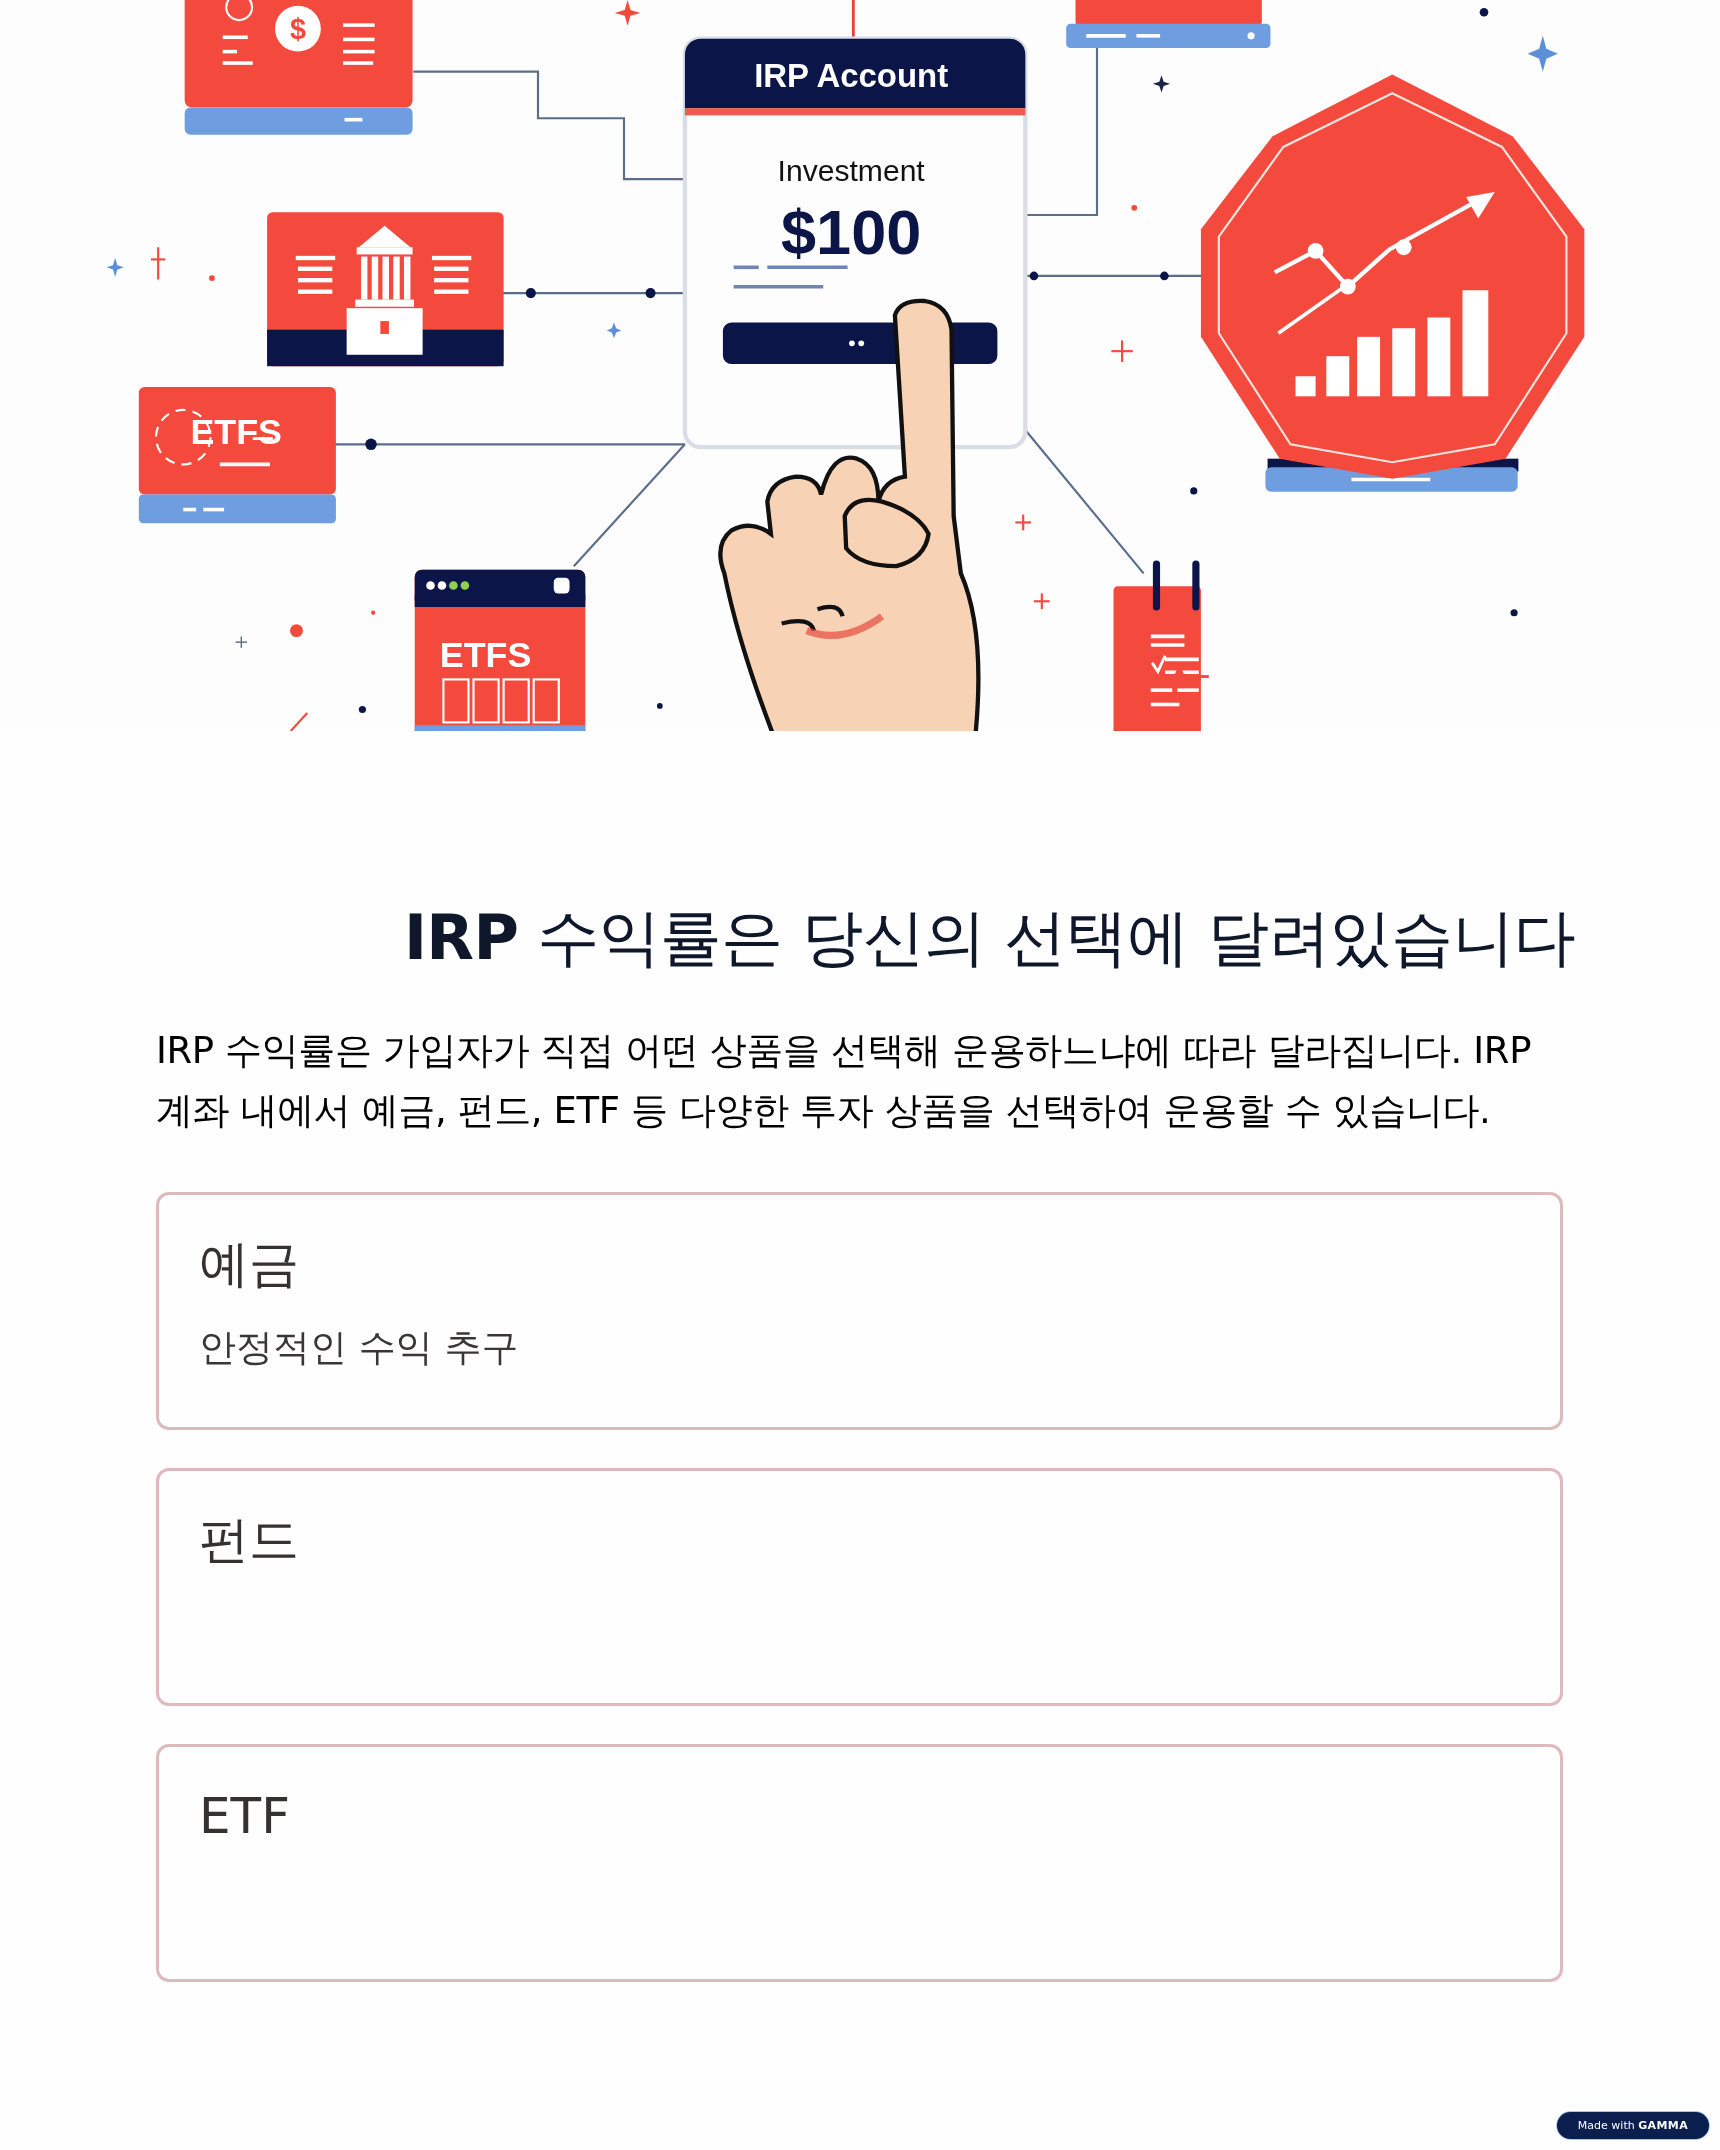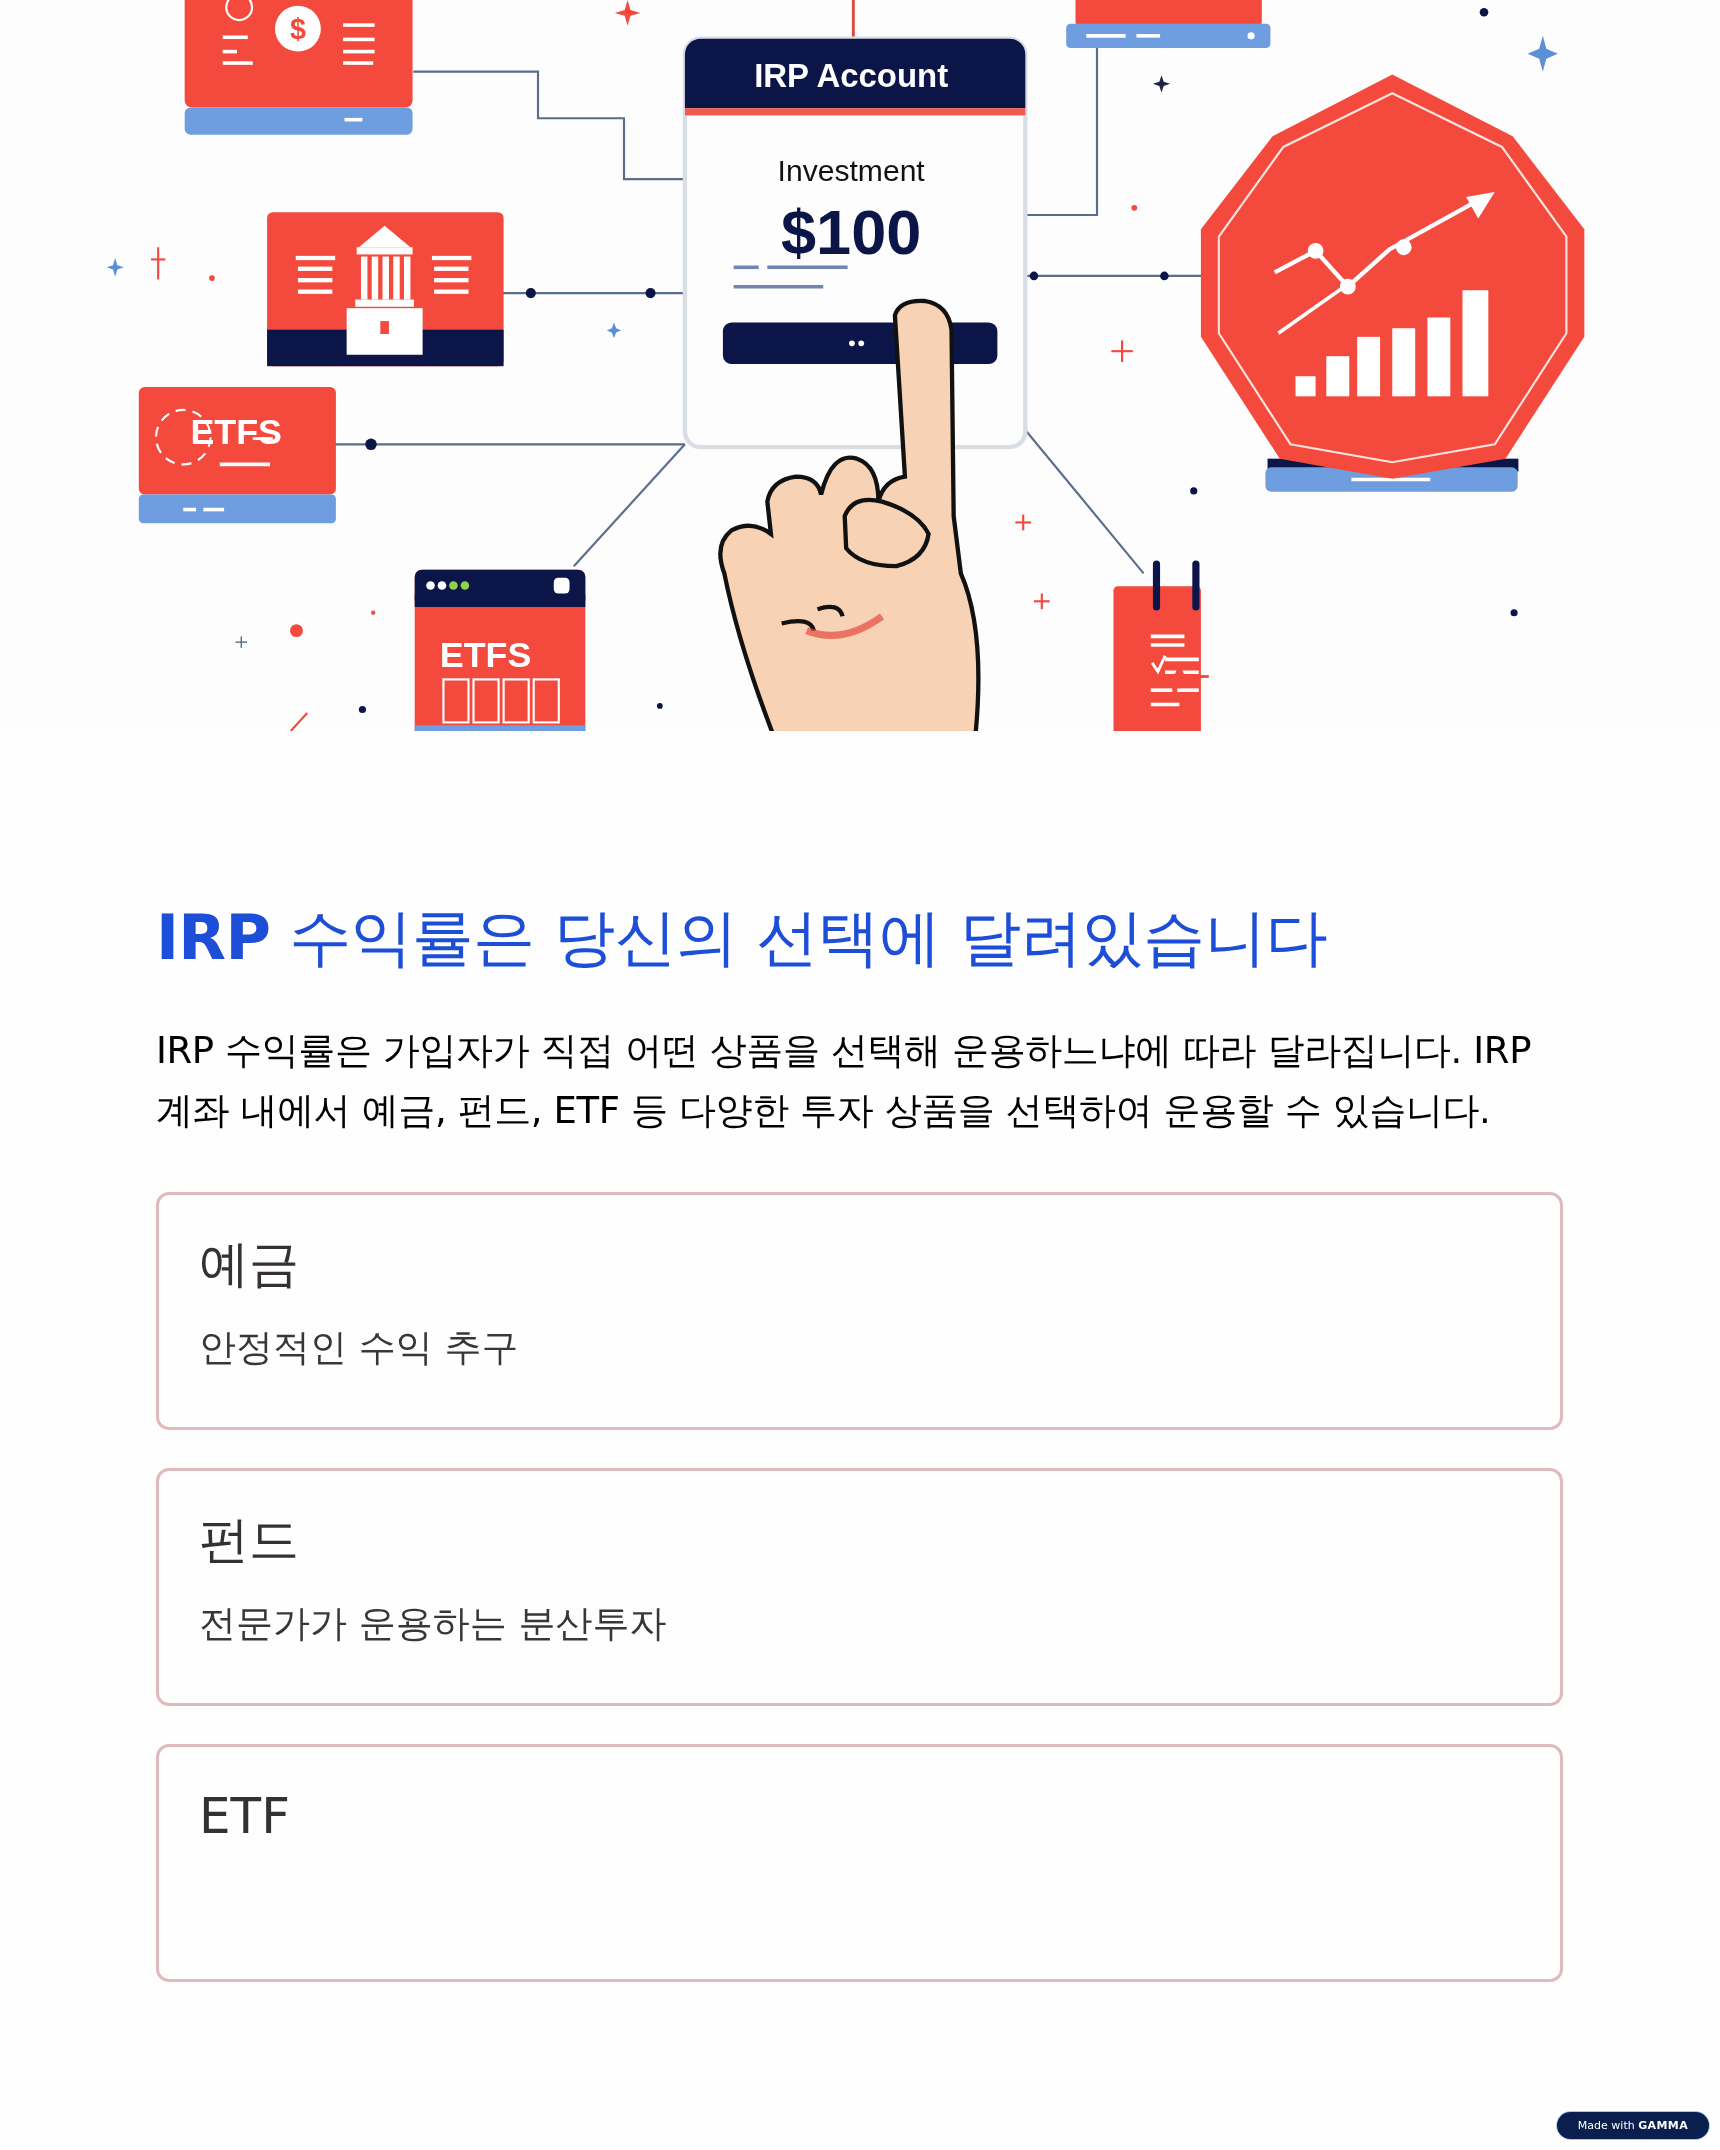--- a/index.html
+++ b/index.html
@@ -4,22 +4,23 @@
 <style>
   * { box-sizing: border-box; margin: 0; padding: 0; }
   html, body { width: 1721px; height: 2151px; background: #fefefe; overflow: hidden; }
   body { position: relative; font-family: "DejaVu Sans", "Liberation Sans", sans-serif; color: #272525; }
 
   .hero { position: absolute; left: 0; top: 0; width: 1721px; height: 731px; overflow: hidden; background: #fdfdfd; }
   .hero svg { position: absolute; left: 0; top: 0; }
 
   .heading {
     position: absolute; left: 156px; top: 898px; width: 1419px;
-    font-size: 62px; line-height: 79px; font-weight: 400; color: #1d4ed8; letter-spacing: -0.7px;
+    font-size: 62px; line-height: 79px; font-weight: 400; color: #0f172a; letter-spacing: -0.7px;
     white-space: nowrap;
+    text-align: right;
   }
   .heading .b { font-weight: 700; }
 
   .para {
     position: absolute; left: 156px; top: 1021px; width: 1419px;
     font-size: 37px; line-height: 60px; color: #000000; letter-spacing: -0.4px;
   }
 
   .card {
     position: absolute; left: 156px; width: 1407px; height: 238px;
@@ -255,21 +256,20 @@
 
 <p class="para">IRP 수익률은 가입자가 직접 어떤 상품을 선택해 운용하느냐에 따라 달라집니다. IRP 계좌 내에서 예금, 펀드, ETF 등 다양한 투자 상품을 선택하여 운용할 수 있습니다.</p>
 
 <div class="card" style="top:1192px;">
   <div class="title">예금</div>
   <div class="sub">안정적인 수익 추구</div>
 </div>
 
 <div class="card" style="top:1468px;">
   <div class="title">펀드</div>
-  <div class="sub">전문가가 운용하는 분산투자</div>
 </div>
 
 <div class="card" style="top:1744px;">
   <div class="title bold">ETF</div>
 </div>
 
 <div class="badge"><span>Made with </span><span class="brand">GAMMA</span></div>
 
 
 </body></html>

